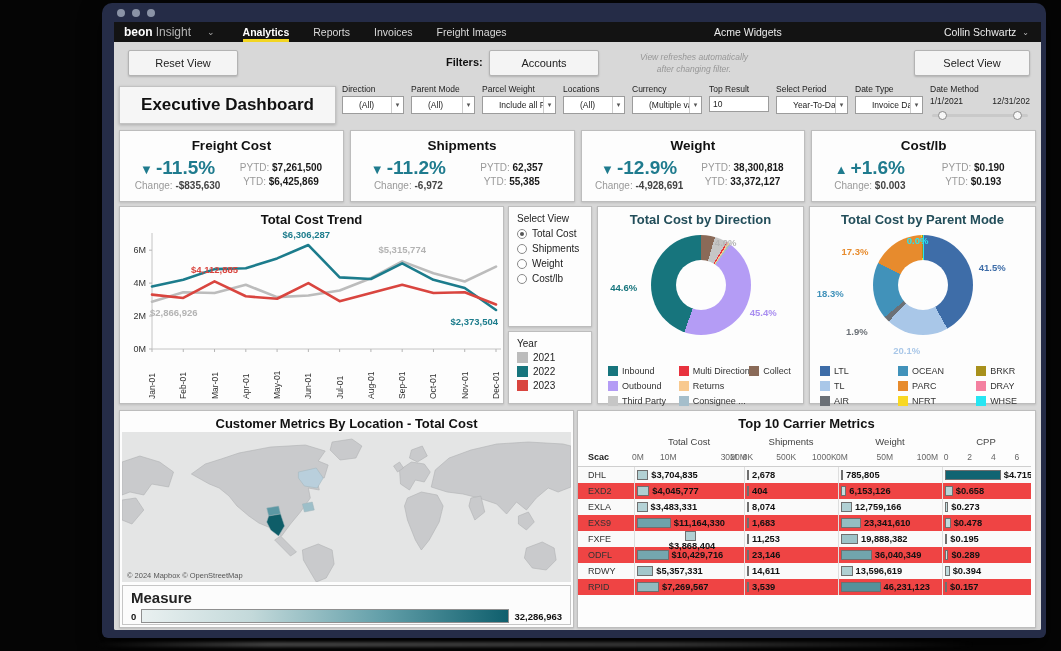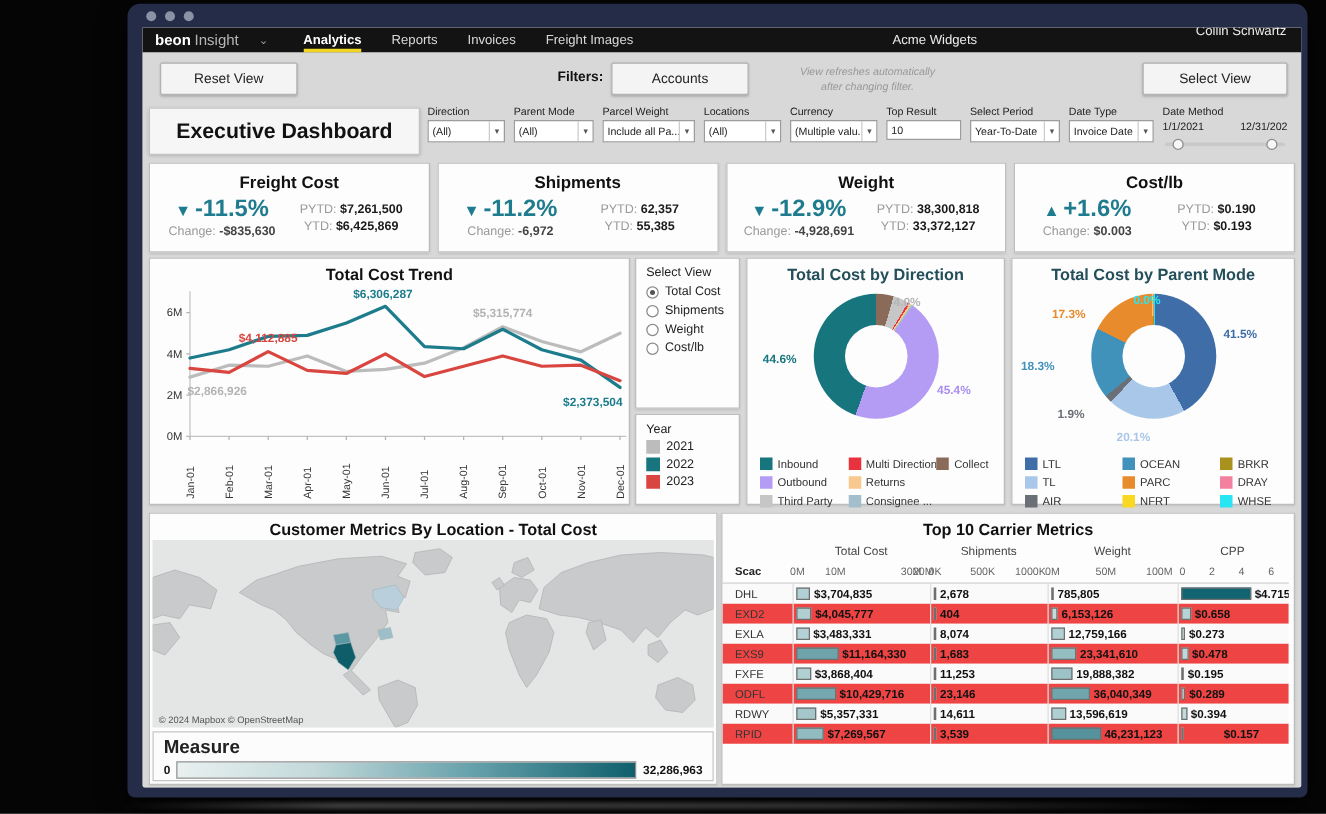--- a/index.html
+++ b/index.html
@@ -12,35 +12,35 @@
   
   #navbar{height:20px;background:#131313;display:flex;align-items:center;position:relative;padding:0 10px;}
   .brand{display:flex;align-items:baseline;gap:3px;}
   .brand-b{color:#fff;font-weight:bold;font-size:12px;}
   .brand-l{color:#b5b5b5;font-size:12px;}
   .brand-chev{color:#a9a9a9;font-size:9px;margin-left:16px;}
   .tabs{display:flex;gap:24px;margin-left:28px;height:100%;align-items:center;}
   .tab{color:#d9d9d9;font-size:10.5px;height:100%;display:flex;align-items:center;cursor:pointer;box-sizing:border-box;}
   .tab.active{color:#fff;font-weight:bold;border-bottom:3px solid #f2d522;padding-top:3px;}
   .nav-center{position:absolute;left:600px;color:#ececec;font-size:10.5px;}
-  .nav-user{position:absolute;right:12px;color:#ececec;font-size:10.5px;display:flex;gap:6px;align-items:center;flex-direction:column;}
+  .nav-user{position:absolute;right:12px;color:#ececec;font-size:10.5px;display:flex;gap:6px;align-items:center;}
   .nav-user .chev{font-size:8px;color:#bbb;}
   
   #dash{position:absolute;top:20px;left:0;right:0;bottom:0;background:#d8d8d8;}
   .btn{position:absolute;background:#f4f4f4;border:1px solid #b3b3b3;border-radius:2px;font-size:11px;color:#222;display:flex;align-items:center;justify-content:center;box-shadow:0 1px 2px rgba(0,0,0,.18);cursor:pointer;}
   #reset-btn{left:14px;top:8px;width:108px;height:24px;}
   #filters-label{position:absolute;left:332px;top:14px;font-size:11px;font-weight:bold;color:#111;}
   #accounts-btn{left:375px;top:8px;width:108px;height:24px;}
   #filter-note{position:absolute;left:490px;top:10px;width:180px;font-size:8.5px;font-style:italic;color:#979797;text-align:center;line-height:1.4;}
   #selectview-btn{left:800px;top:8px;width:114px;height:24px;}
   #exec-title{position:absolute;left:5px;top:44px;width:215px;height:36px;background:#f6f6f6;border:1px solid #c2c2c2;box-shadow:0 1px 3px rgba(0,0,0,.2);display:flex;align-items:center;justify-content:center;font-size:17px;font-weight:bold;color:#111;}
   #quick-filters{position:absolute;left:228px;top:42px;display:flex;gap:7px;}
   .qf-group{flex:none;}
   .qf-label{font-size:8.5px;color:#222;margin-bottom:2px;white-space:nowrap;}
-  .qf-sel{height:16px;border:1px solid #9c9c9c;background:#fff;font-size:8.5px;color:#222;display:flex;align-items:center;justify-content:space-between;padding-left:3px;cursor:pointer;}
+  .qf-sel{height:16px;border:1px solid #9c9c9c;background:#fff;font-size:8.5px;color:#222;display:flex;align-items:center;justify-content:space-between;padding-left:16px;cursor:pointer;}
   .qf-val{white-space:nowrap;overflow:hidden;}
   .qf-arr{border-left:1px solid #cccccc;width:11px;align-self:stretch;display:flex;align-items:center;justify-content:center;font-size:7px;color:#555;flex:none;}
   .qf-inp{height:16px;border:1px solid #9c9c9c;background:#fff;font-size:8.5px;color:#222;display:flex;align-items:center;padding:0 3px;box-sizing:border-box;}
   .qf-dates{display:flex;justify-content:space-between;font-size:8.5px;color:#222;white-space:nowrap;overflow:hidden;}
   .qf-slider{position:relative;height:12px;margin-top:4px;}
   .qf-track{position:absolute;left:2px;right:2px;top:4px;height:3px;background:#c9c9c9;border-radius:2px;}
   .qf-handle{position:absolute;top:1px;width:9px;height:9px;border-radius:50%;background:#f7f7f7;border:1px solid #8a8a8a;box-sizing:border-box;}
   .qf-handle.left{left:8px;} .qf-handle.right{right:8px;}
   
   #kpi-row{position:absolute;left:5px;right:5px;top:88px;height:72px;display:flex;gap:6px;}
@@ -595,21 +595,21 @@
                   <span class="ct-bar" style="width: 19.9465px; background: rgb(148, 189, 194);"></span>
                   <span class="ct-val">23,341,610</span>
                 </div>
                 <div class="ct-cell" style="width: 92px;">
                   <span class="ct-bar" style="width: 5.64909px; background: rgb(190, 217, 220);"></span>
                   <span class="ct-val">$0.478</span>
                 </div>
               </div>
               <div class="ct-row">
                 <div class="ct-scac">FXFE</div>
-                <div class="ct-cell" style="width: 110px;">
+                <div class="ct-cell" style="width: 110px; flex-direction: column;">
                   <span class="ct-bar" style="width: 11.7224px; background: rgb(177, 208, 211);"></span>
                   <span class="ct-val">$3,868,404</span>
                 </div>
                 <div class="ct-cell" style="width: 94px;">
                   <span class="ct-bar" style="width: 2px; background: rgb(209, 230, 231);"></span>
                   <span class="ct-val">11,253</span>
                 </div>
                 <div class="ct-cell" style="width: 104px;">
                   <span class="ct-bar" style="width: 16.9955px; background: rgb(157, 195, 200);"></span>
                   <span class="ct-val">19,888,382</span>
@@ -664,21 +664,21 @@
                   <span class="ct-val">$7,269,567</span>
                 </div>
                 <div class="ct-cell" style="width: 94px;">
                   <span class="ct-bar" style="width: 2px; background: rgb(211, 231, 232);"></span>
                   <span class="ct-val">3,539</span>
                 </div>
                 <div class="ct-cell" style="width: 104px;">
                   <span class="ct-bar" style="width: 39.5066px; background: rgb(85, 146, 155);"></span>
                   <span class="ct-val">46,231,123</span>
                 </div>
-                <div class="ct-cell" style="width: 88px; gap: 29px;">
+                <div class="ct-cell" style="width: 88px;">
                   <span class="ct-bar" style="width: 2px; background: rgb(205, 227, 229);"></span>
                   <span class="ct-val">$0.157</span>
                 </div>
               </div>
             </div>
         </div>
       </div>
     </div>
   </div>
   <div class="refl"></div>

